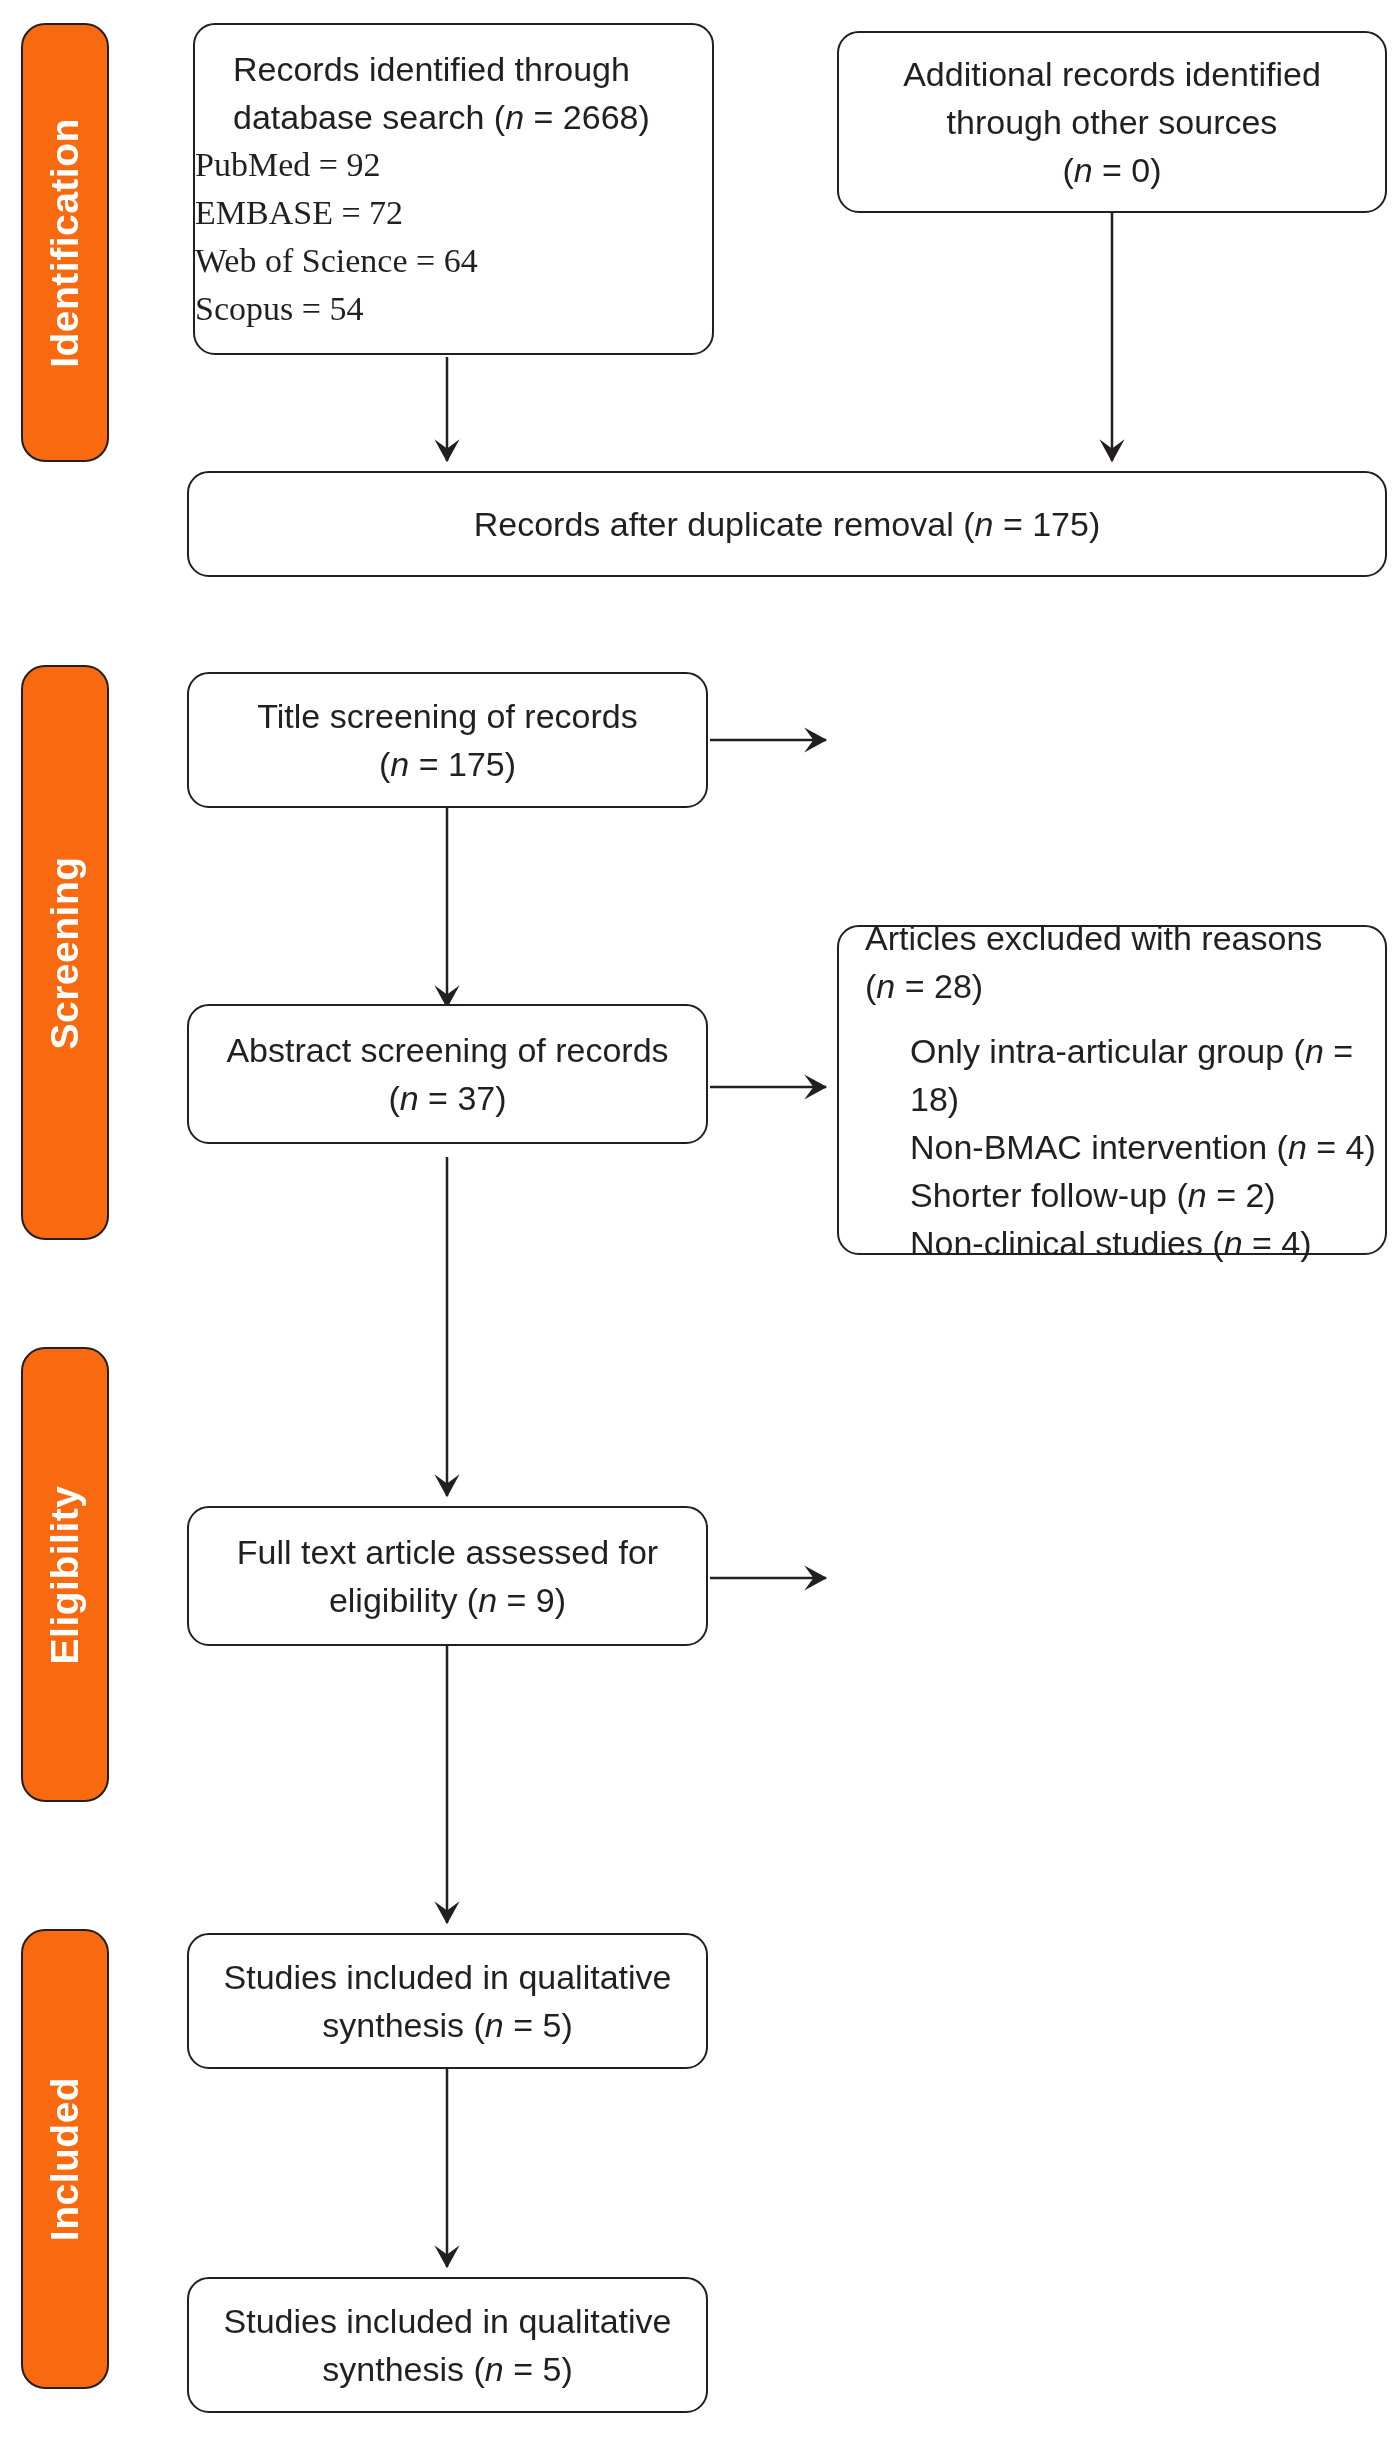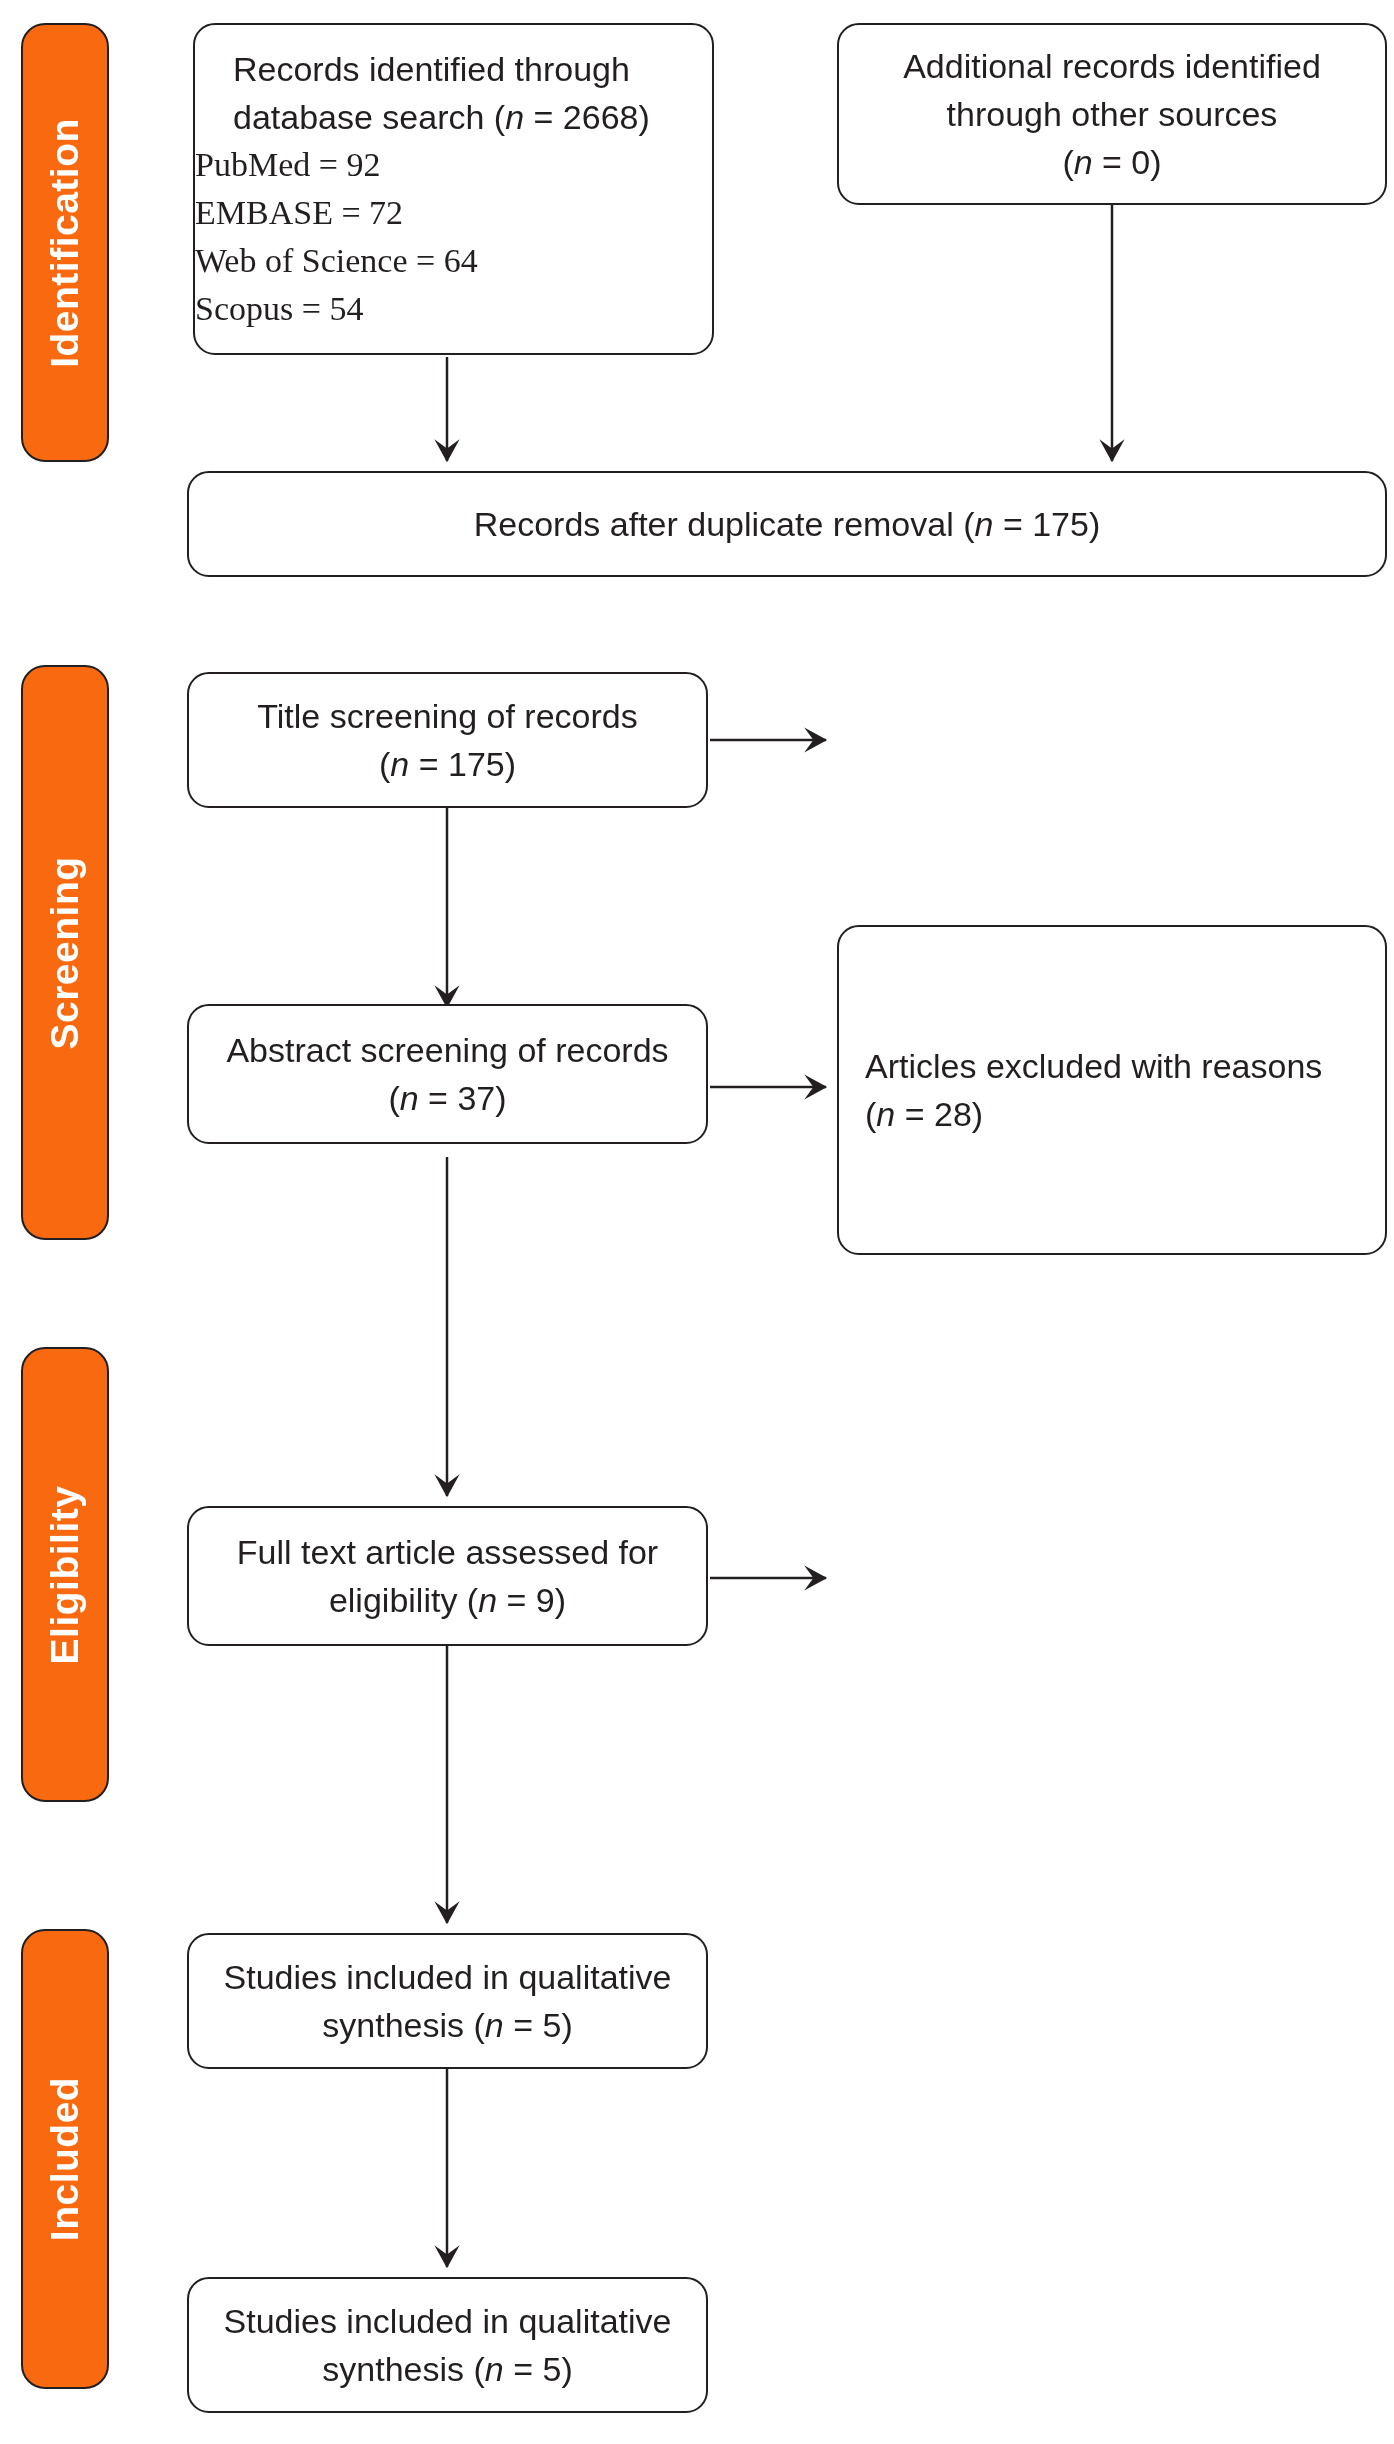--- a/index.html
+++ b/index.html
@@ -89,39 +89,43 @@
 
   <div class="box left" style="left:193px; top:23px; width:521px; height:332px;">
     <div class="pre" style="padding-left:38px;">Records identified through
 database search (<i>n</i> = 2668)</div>
     <div class="pre" style="font-family:Liberation Serif, serif;">PubMed = 92
 EMBASE = 72
 Web of Science = 64
 Scopus = 54</div>
   </div>
 
-  <div class="box center" style="left:837px; top:23px; width:550px; height:182px;">
+  <div class="box center" style="left:837px; top:31px; width:550px; height:182px;">
     <div class="pre">Additional records identified
 through other sources
 (<i>n</i> = 0)</div>
   </div>
 
   <div class="box center" style="left:187px; top:471px; width:1200px; height:106px;">
     <div class="pre">Records after duplicate removal (<i>n</i> = 175)</div>
   </div>
 
   <div class="box center" style="left:187px; top:672px; width:521px; height:136px;">
     <div class="pre">Title screening of records
 (<i>n</i> = 175)</div>
   </div>
 
 
   <div class="box left" style="left:837px; top:925px; width:550px; height:330px;gap:17px;">
     <div class="pre" style="padding-left:26px;">Articles excluded with reasons
 (<i>n</i> = 28)</div>
+    <div class="pre" style="padding-left:71px;">Only intra-articular group (<i>n</i> = 18)
+Non-BMAC intervention (<i>n</i> = 4)
+Shorter follow-up (<i>n</i> = 2)
+Non-clinical studies (<i>n</i> = 4)</div>
   </div>
 
   <div class="box center" style="left:187px; top:1004px; width:521px; height:140px;">
     <div class="pre">Abstract screening of records
 (<i>n</i> = 37)</div>
   </div>
 
 
   <div class="box center" style="left:187px; top:1506px; width:521px; height:140px;">
     <div class="pre">Full text article assessed for

